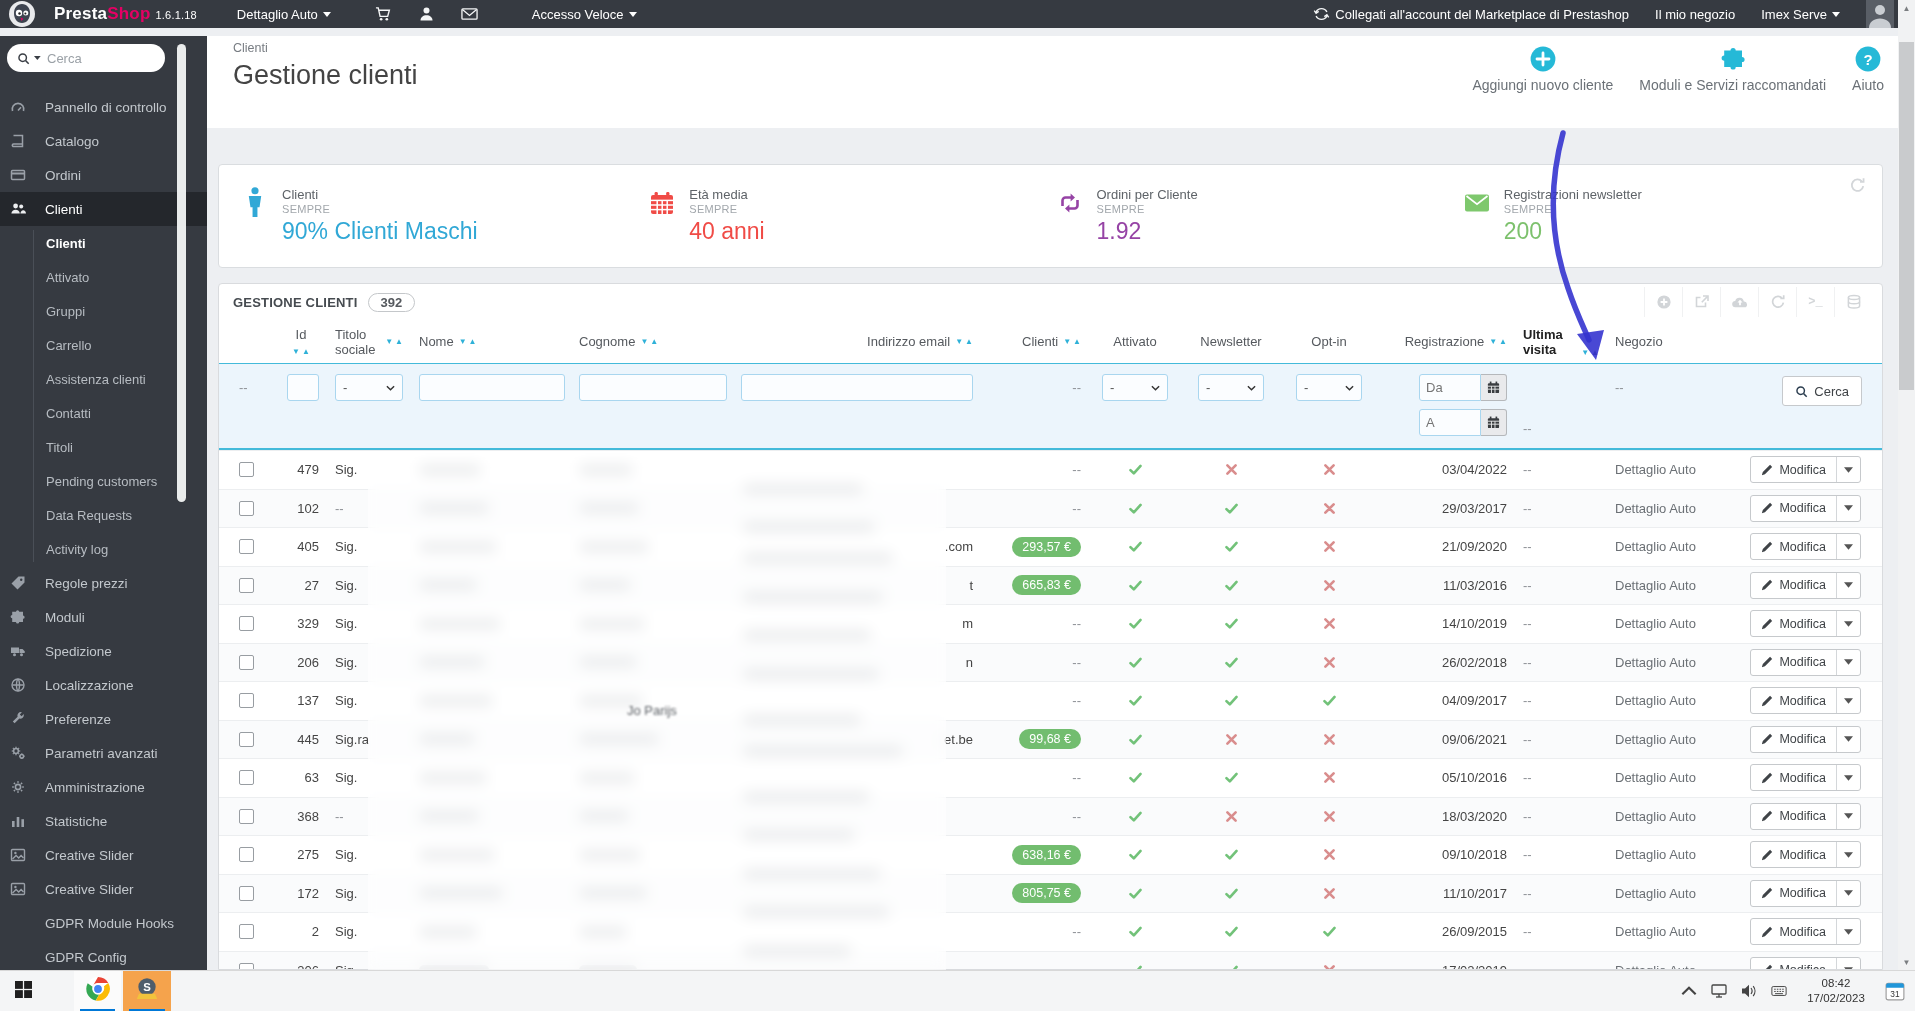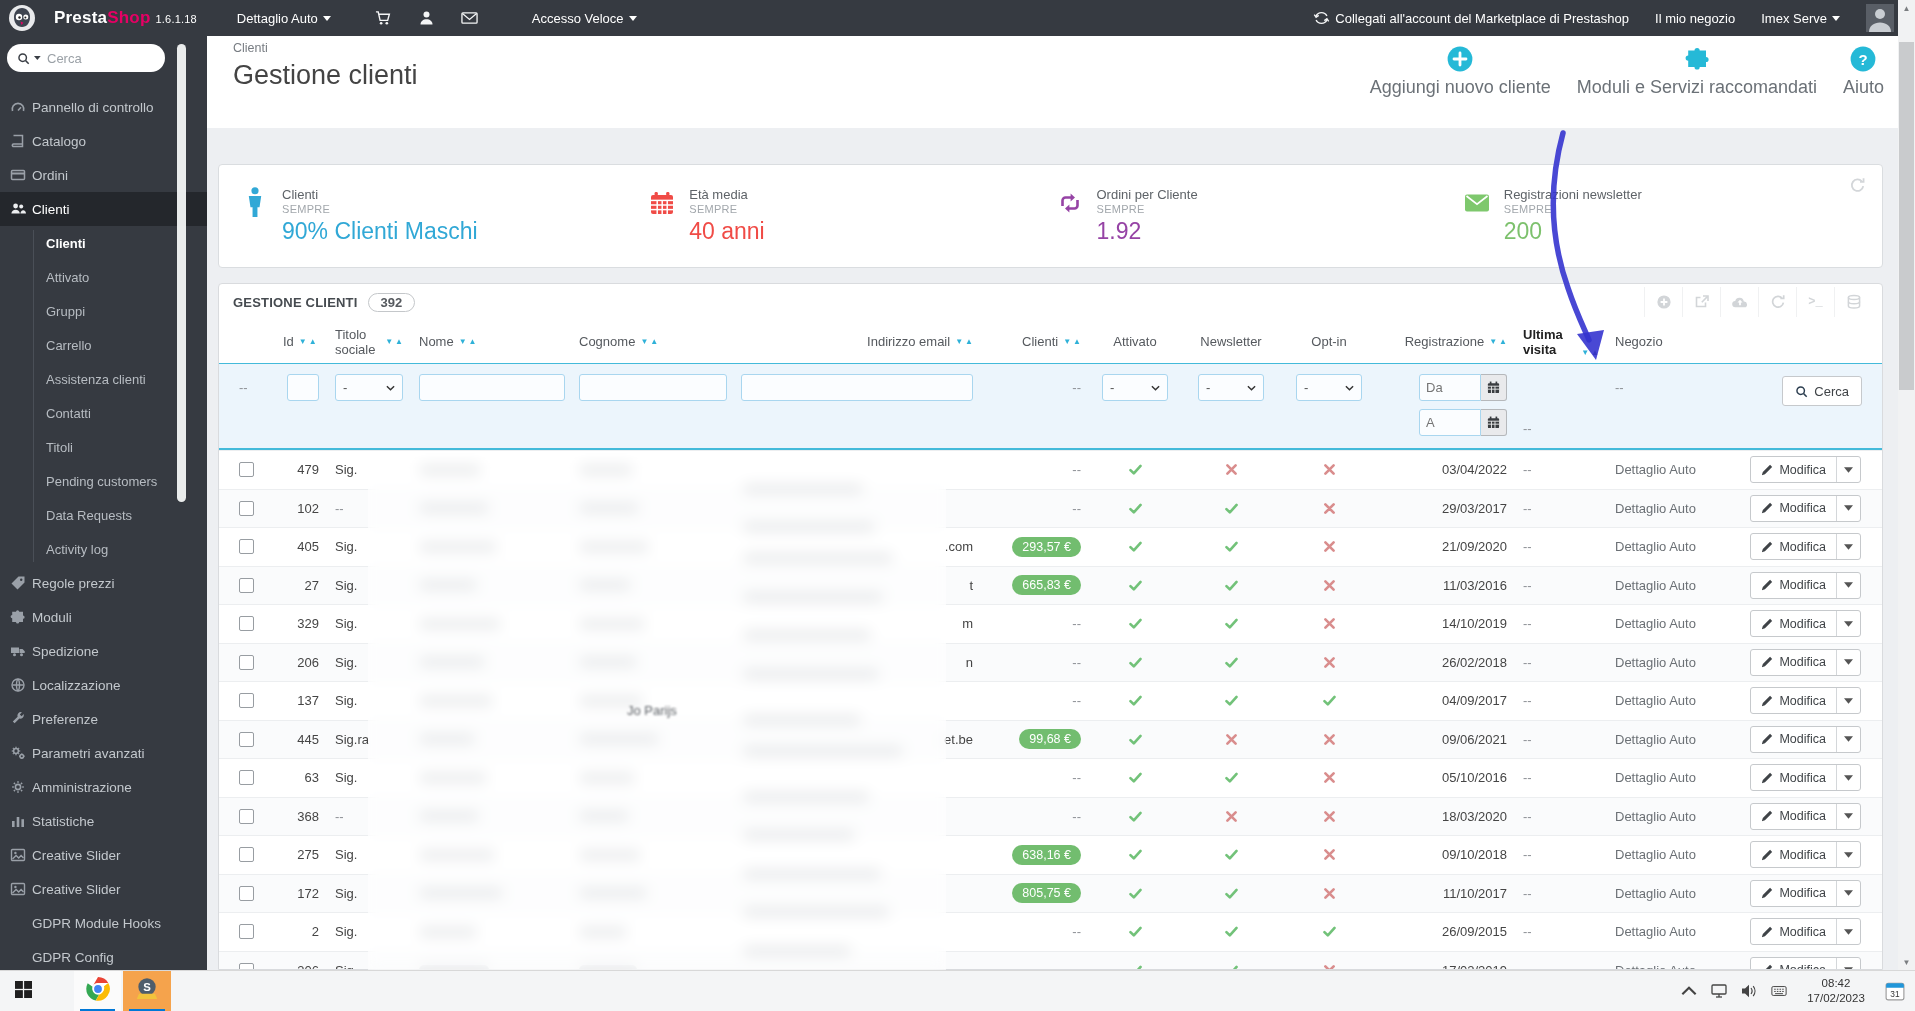--- a/index.html
+++ b/index.html
@@ -1,21 +1,21 @@
 <!DOCTYPE html>
 <html><head>
 <meta charset="utf-8">
 <style>
   * { margin:0; padding:0; box-sizing:border-box; }
   html,body { background:#dcdcdc; }
   body { font-family:"Liberation Sans", sans-serif; }
   #screen { position:relative; width:1915px; height:1011px; overflow:hidden; background:#edeff2; }
 
   
-  .topbar { position:absolute; left:0; top:0; right:17px; height:36px; background:#363a41; display:flex; align-items:center; color:#fff; z-index:5; }
+  .topbar { position:absolute; left:0; top:0; right:17px; height:28px; background:#363a41; display:flex; align-items:center; color:#fff; z-index:5; }
   .topbar .left { display:flex; align-items:center; gap:18px; padding-left:8px; }
   .logo-mark { width:28px; height:28px; }
   .brand { font-size:17px; font-weight:bold; letter-spacing:.2px; }
   .brand .presta { color:#fff; } .brand .shop { color:#e50064; }
   .brand .ver { font-size:11px; font-weight:normal; color:#fff; margin-left:5px; }
   .tb-link { font-size:13px; color:#fff; display:flex; align-items:center; gap:5px; cursor:pointer; white-space:nowrap; }
   .tb-ico { width:17px; height:16px; color:#f4f5f6; display:inline-flex; }
   .tb-ico svg { width:100%; height:100%; }
   .caret-s { display:inline-flex; width:8px; height:5px; color:#fff; }
   .caret-s svg { width:8px; height:5px; }
@@ -25,41 +25,41 @@
   .avatar { width:28px; height:28px; overflow:hidden; }
 
   
   .sidebar { position:absolute; left:0; top:36px; width:207px; bottom:41px; background:#363a41; z-index:4; overflow:hidden; }
   .search-pill { position:absolute; left:7px; top:8px; width:158px; height:28px; background:#fff; border-radius:14px; display:flex; align-items:center; padding:0 10px; gap:4px; }
   .search-pill .mag { width:13px; height:13px; color:#3a3e45; display:inline-flex; }
   .search-pill .dd { width:7px; height:4px; color:#3a3e45; display:inline-flex; margin-right:2px; }
   .search-pill input { border:none; outline:none; width:90px; font-size:13px; color:#444; background:transparent; }
   .search-pill input::placeholder { color:#9aa0a6; }
   .menu { position:absolute; top:54px; left:0; right:0; }
-  .m-item { height:34px; display:flex; align-items:center; padding-left:10px; gap:6px; color:#c3c8cd; font-size:13.5px; cursor:pointer; }
+  .m-item { height:34px; display:flex; align-items:center; padding-left:10px; gap:19px; color:#c3c8cd; font-size:13.5px; cursor:pointer; }
   .m-item .mi { width:16px; height:16px; display:inline-flex; color:#9aa0a8; flex:none; }
   .m-item .mi svg { width:16px; height:16px; }
   .m-item.active { background:#24272c; color:#fff; }
   .m-item.active .mi { color:#eceef0; }
   .sub-wrap { position:relative; }
   .sub-line { position:absolute; left:33px; top:4px; bottom:4px; width:1px; background:#4a4f57; }
   .s-item { height:34px; display:flex; align-items:center; padding-left:46px; color:#b7bcc2; font-size:13px; cursor:pointer; }
   .s-item.active { color:#fff; font-weight:bold; }
   .side-thumb { position:absolute; right:21px; top:8px; width:9px; height:458px; background:#f4f5f6; border-radius:5px; opacity:.95; }
 
   
   .content { position:absolute; left:207px; top:36px; right:17px; bottom:41px; background:#edeff2; overflow:hidden; }
   .head-band { position:absolute; left:0; top:0; right:0; height:92px; background:#fff; }
   .crumb { position:absolute; left:26px; top:5px; font-size:12.5px; color:#777c82; }
   .page-title { position:absolute; left:26px; top:24px; font-size:27px; color:#444; font-weight:normal; }
   .head-actions { position:absolute; right:14px; top:10px; display:flex; gap:26px; }
   .h-act { display:flex; flex-direction:column; align-items:center; gap:5px; cursor:pointer; }
   .h-act .ha-ico { width:26px; height:26px; display:inline-flex; }
   .h-act .ha-ico svg { width:26px; height:26px; }
-  .h-act .ha-lbl { font-size:18px; color:#6b7177; white-space:nowrap; }
+  .h-act .ha-lbl { font-size:14px; color:#6b7177; white-space:nowrap; }
 
   .kpi-panel { position:absolute; left:11px; top:128px; width:1665px; height:104px; background:#fff; border:1px solid #dadde0; border-radius:4px; }
   .kpi-row { display:flex; height:100%; padding:22px 10px 0 24px; }
   .kpi { width:412px; display:flex; gap:13px; }
   .kpi .k-ico { width:26px; height:36px; display:inline-flex; }
   .kpi .k-ico svg { width:24px; height:32px; }
   .kpi .k-lbl { font-size:13px; color:#5e6368; }
   .kpi .k-per { font-size:11px; color:#a2a7ac; margin-top:1px; letter-spacing:.3px; }
   .kpi .k-val { font-size:23px; margin-top:3px; }
   .kpi-refresh { position:absolute; right:16px; top:12px; width:17px; height:17px; color:#d3d6d9; }
@@ -97,21 +97,21 @@
 
   .rows { }
   .trow { display:flex; align-items:center; height:38.5px; padding:0 12px; border-top:1px solid #eceef0; background:#fff; }
   .trow:nth-child(even) { background:#fafbfc; }
   .tcell { padding:0 8px; font-size:13px; color:#454545; display:flex; align-items:center; position:relative; }
   .c0{width:44px;} .c1{width:52px; justify-content:flex-end;} .c2{width:84px;} .c3{width:160px;}
   .c4{width:162px;} .c5{width:248px; justify-content:flex-end;} .c6{width:108px; justify-content:flex-end;}
   .c7{width:92px; justify-content:center;} .c8{width:100px; justify-content:center;} .c9{width:96px; justify-content:center;}
   .c10{width:138px; justify-content:flex-end;} .c11{width:92px;align-items:flex-end;} .c12{width:112px;} .c13{width:150px; justify-content:flex-end;}
   .hcell.c7,.hcell.c8,.hcell.c9 { justify-content:center; }
-  .hcell.c1 { justify-content:flex-start; }
+  .hcell.c1 { justify-content:flex-start;flex-direction:column; }
   .cb { width:15px; height:15px; border:1px solid #989da2; border-radius:2px; background:#fff; cursor:pointer; }
   .dash { color:#8d9196; }
   .badge-v { background:#72bd6f; color:#fff; font-size:12.5px; border-radius:11px; padding:3px 10px; white-space:nowrap; }
   .ck { width:15px; height:15px; display:inline-flex; }
   .ck svg { width:15px; height:15px; }
   .shop-name { color:#6b7075; }
   .blob { height:10px; border-radius:5px; background:#c3c7cb; opacity:.8; }
   .c5 .blob { position:absolute; left:10px; top:14px; }
   .btn-mod { display:flex; align-items:stretch; height:27px; border:1px solid #c6c9cc; border-radius:3px; background:#fff; overflow:hidden; cursor:pointer; }
   .btn-mod .seg { display:flex; align-items:center; gap:6px; padding:0 10px; font-size:12.5px; color:#3f4347; }

